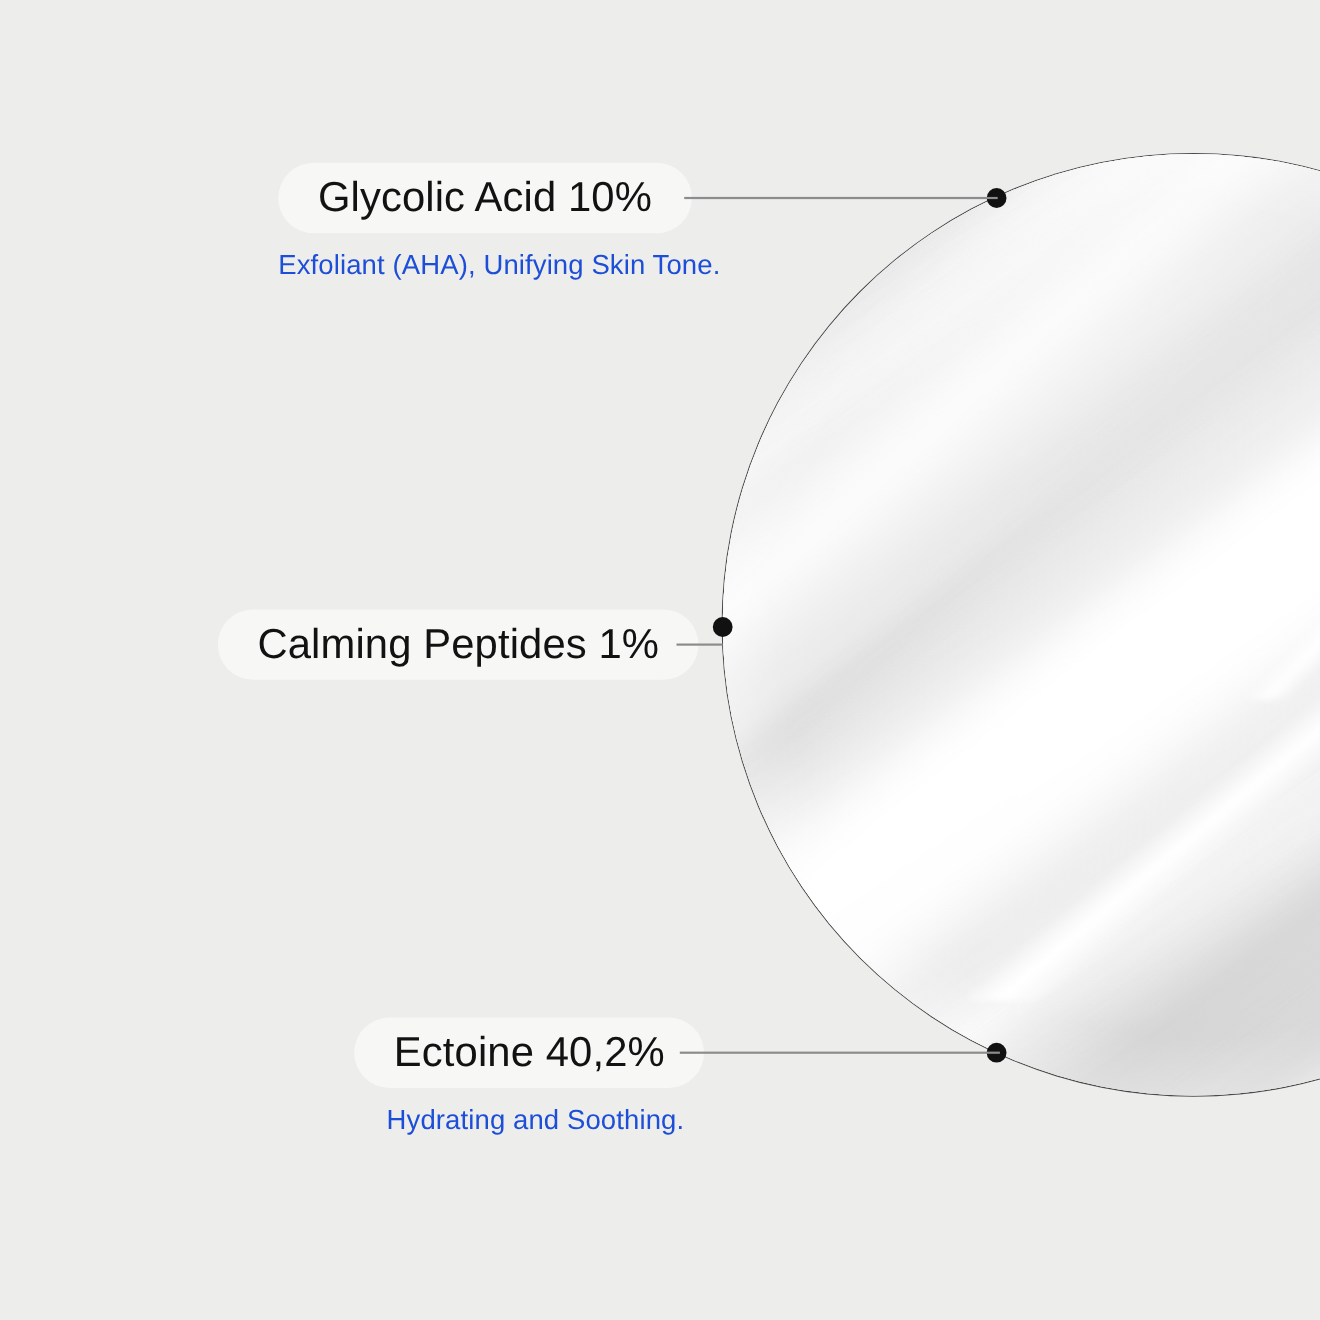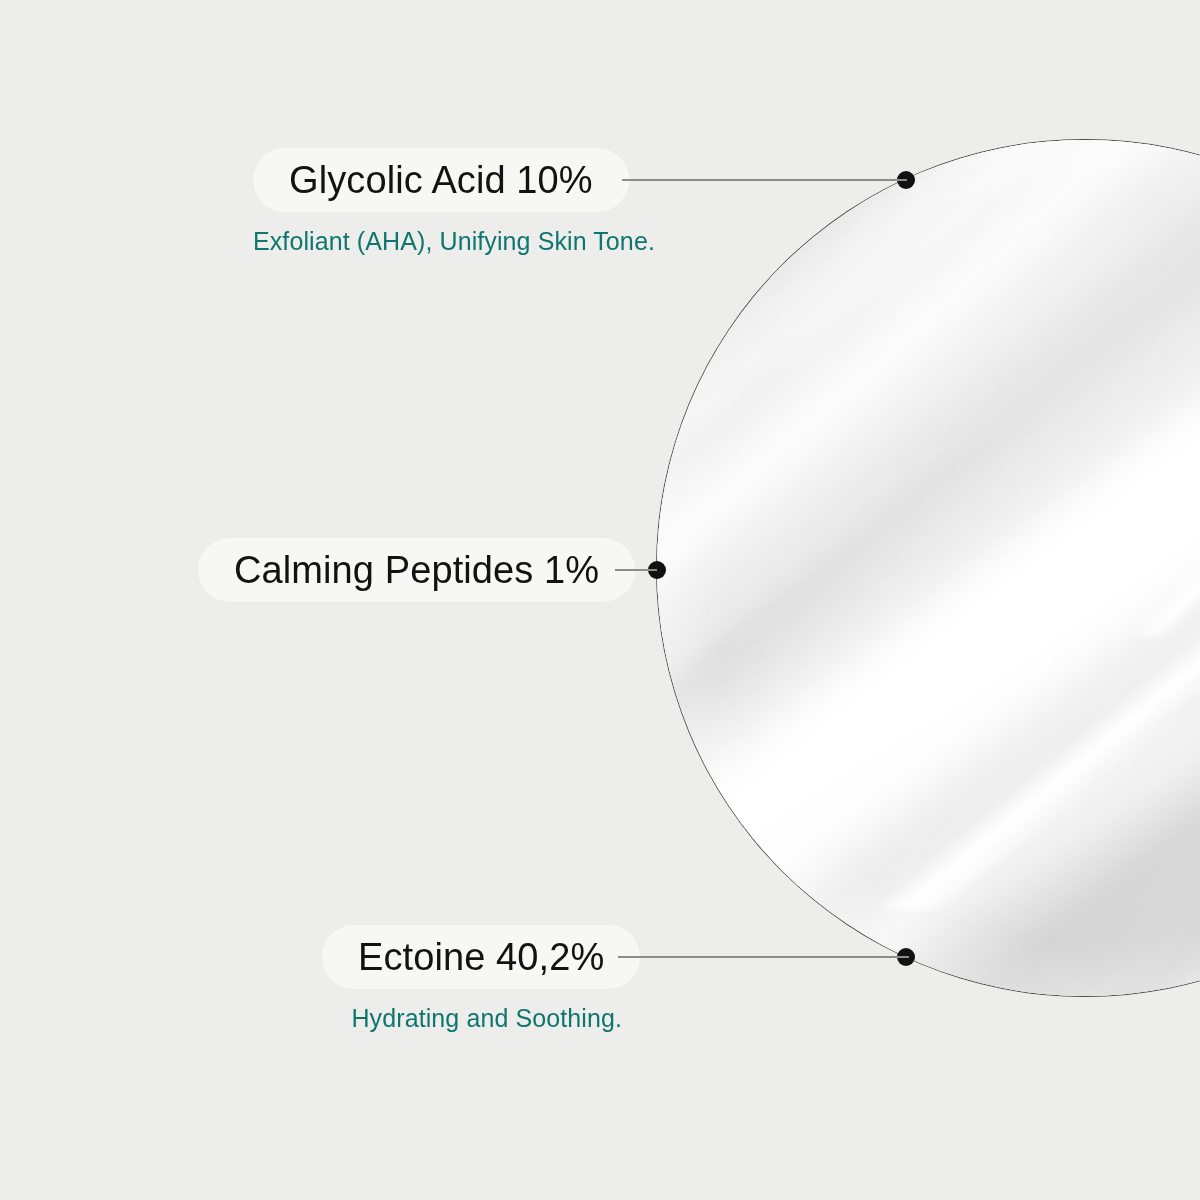--- a/index.html
+++ b/index.html
@@ -165,21 +165,21 @@
     font-size:38px;
     font-weight:400;
     letter-spacing:.1px;
     white-space:nowrap;
   }
 
   .sub {
     margin-top:15px;
     font-size:25px;
     font-weight:400;
-    color:#0f766e;
+    color:#1d4ed8;
     letter-spacing:.1px;
     white-space:nowrap;
     text-align:right;
   }
 
   .leader {
     position:absolute;
     height:2px;
     background:#8c8c8c;
     top:31px;
@@ -192,21 +192,21 @@
     border-radius:50%;
     background:#111111;
   }
 
   
   #callout-1 { left:253px; top:148px; width:369px; }
   #callout-1 .leader { left:369px; width:285px; }
   #callout-1 .sub { width:369px; }
 
   
-  #callout-2 { left:198px; top:538px; width:417px; }
+  #callout-2 { left:198px; top:554px; width:417px; }
   #callout-2 .leader { left:417px; width:42px; }
   #callout-2 .sub { width:424px; }
 
   
   #callout-3 { left:322px; top:925px; width:296px; }
   #callout-3 .leader { left:296px; width:291px; }
   #callout-3 .sub { width:300px;text-align:right; }
 
   #node-1 { left:897px; top:171px; }
   #node-2 { left:648px; top:561px; }

